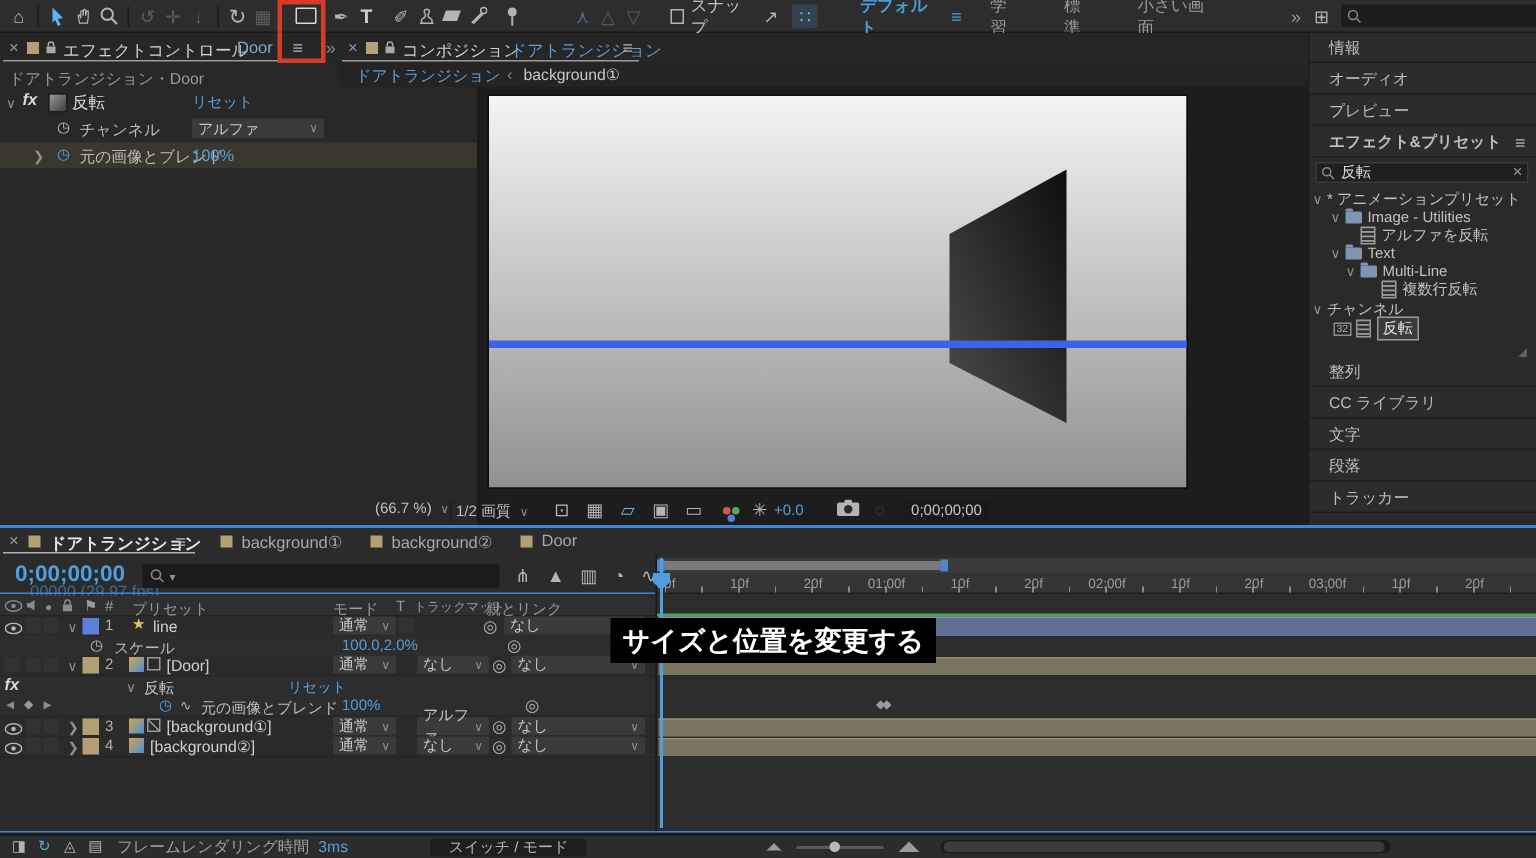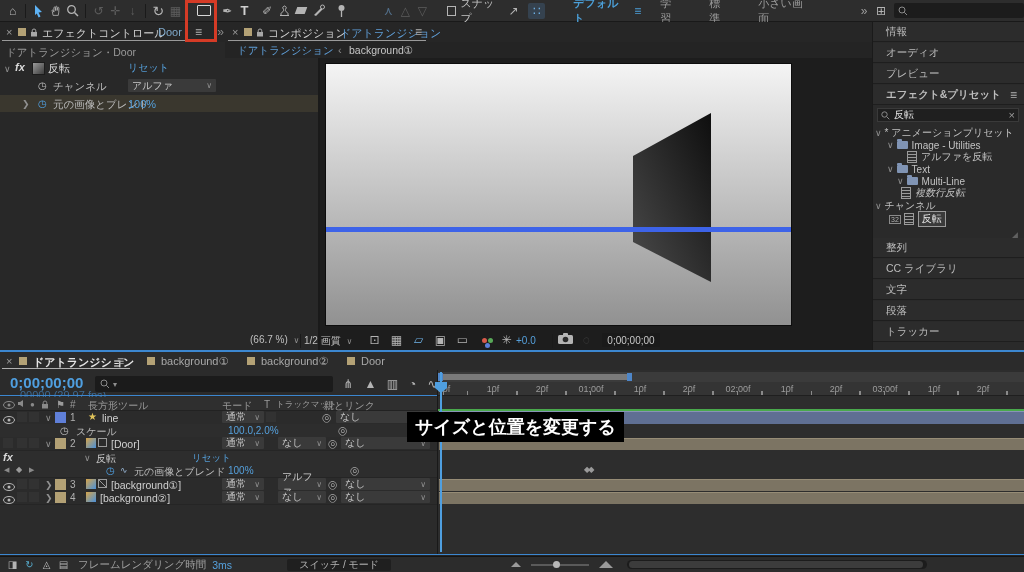--- a/index.html
+++ b/index.html
@@ -248,21 +248,21 @@
     <div class="treerow" style="left:14px;top:141px;">
         <span class="row-caret" style="position:static;margin-right:3px;">∨</span>
         <span class="folder"></span>
         <span>Text</span>
       </div>
     <div class="treerow" style="left:24px;top:153px;">
         <span class="row-caret" style="position:static;margin-right:3px;">∨</span>
         <span class="folder"></span>
         <span>Multi-Line</span>
       </div>
-    <div class="treerow" style="left:28px;top:165px;font-style:italic;">
+    <div class="treerow" style="left:48px;top:165px;">
         <span class="preset"></span>
         <span>複数行反転</span>
       </div>
     <div class="treerow" style="left:2px;top:178px;">
         <span class="row-caret" style="position:static;margin-right:3px;">∨</span>
         <span>チャンネル</span>
       </div>
     <div class="treerow" style="left:16px;top:191px;">
       <span style="font-size:7px;border:1px solid #8a8a8a;padding:0 1px;margin-right:3px;color:#b0b0b0;">32</span>
       <span class="preset"></span>
@@ -330,21 +330,21 @@
       <span class="abs" style="left:17px;top:1px;"><svg width="10" height="10">
             <path d="M1 4v3h2l3 2V2L3 4z" fill="#8a8a8a"></path>
           </svg></span>
       <span class="abs" style="left:30px;top:3px;color:#8a8a8a;font-size:8px;">●</span>
       <span class="abs" style="left:41px;top:2px;"><svg width="8" height="9">
             <rect x="1" y="4" width="6" height="4.5" fill="#8a8a8a"></rect>
             <path d="M2.2 4V2.8a1.8 1.8 0 0 1 3.6 0V4" fill="none" stroke="#8a8a8a"></path>
           </svg></span>
       <span class="hcol" style="left:56px;">⚑</span>
       <span class="hcol" style="left:70px;">#</span>
-      <span class="hcol" style="left:88px;">長方形ツール</span>
+      <span class="hcol" style="left:88px;">プリセット</span>
       <span class="hcol" style="left:222px;">モード</span>
       <span class="hcol" style="left:264px;">T</span>
       <span class="hcol" style="left:276px;font-size:8.5px;">トラックマット</span>
       <span class="hcol" style="left:324px;">親とリンク</span>
     </div>
 
     <div class="lrow" style="top:59px;">
       <span class="abs" style="left:3px;top:3px;"><svg width="12" height="8">
             <ellipse cx="6" cy="4" rx="5.5" ry="3.5" fill="none" stroke="#b8b8b8"></ellipse>
             <circle cx="6" cy="4" r="1.5" fill="#b8b8b8"></circle>

